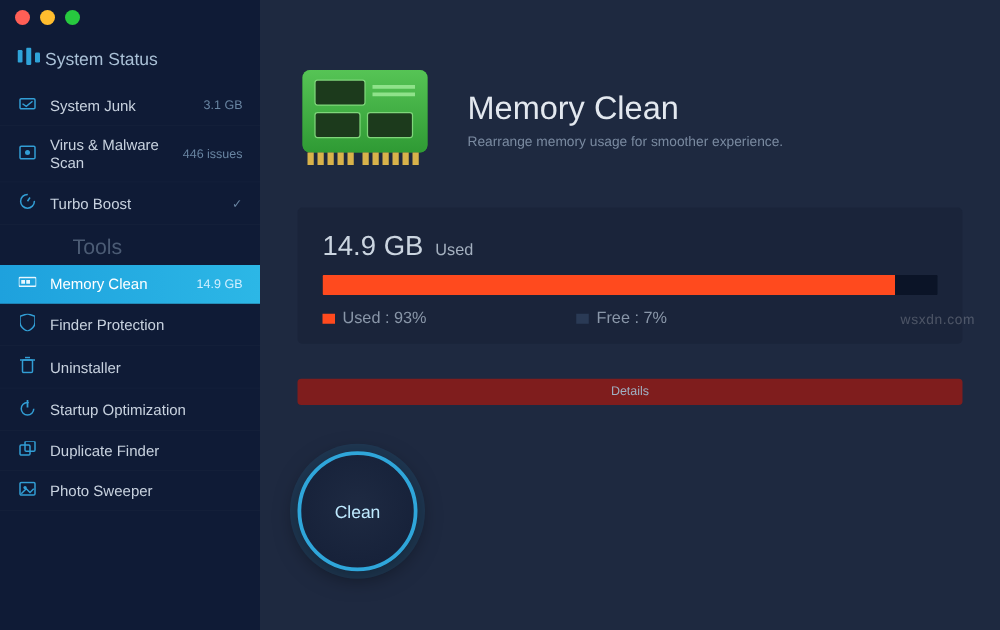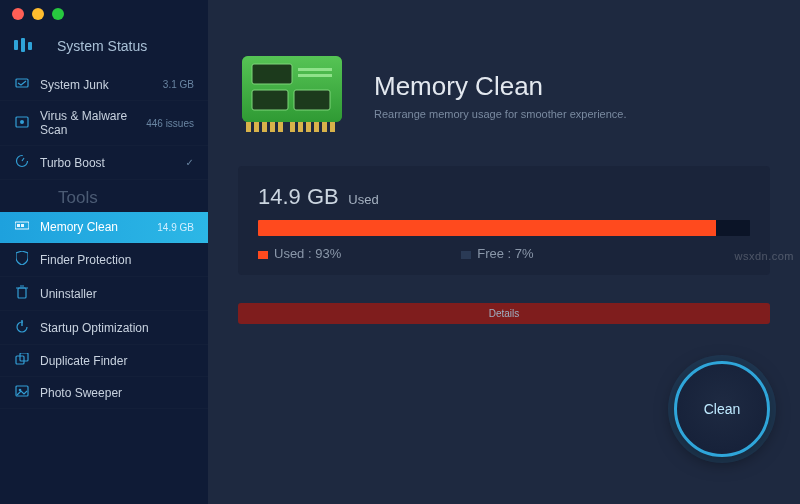--- a/index.html
+++ b/index.html
@@ -3,21 +3,21 @@
 <meta charset="utf-8">
 <style>
   * { box-sizing: border-box; margin: 0; padding: 0; }
   html, body { width: 800px; height: 504px; overflow: hidden; font-family: -apple-system, "Helvetica Neue", Arial, sans-serif; background:#000; }
   .window { width:800px; height:504px; background:#1e2940; display:flex; position:relative; }
   .titlebar { position:absolute; top:0; left:0; right:0; height:28px; display:flex; align-items:center; }
   .traffic { display:flex; gap:8px; margin-left:12px; }
   .tl { width:12px; height:12px; border-radius:50%; }
   .tl.red{background:#ff5f56;} .tl.yellow{background:#ffbd2e;} .tl.green{background:#27c93f;}
   .sidebar { width:208px; background:#0f1b36; height:100%; padding-top:34px; color:#c8d2df; font-size:12px; display:flex; flex-direction:column; }
-  .brand { display:flex; gap:25px; padding:4px 14px 14px 14px; color:#a9c0d6; font-size:14px; }
+  .brand { display:flex; align-items:center; gap:4px; padding:4px 14px 14px 14px; color:#a9c0d6; font-size:14px; }
   .brand .bicon{ color:#2fa3d8; }
   .section-label { color:#4b5b74; font-size:17px; padding:8px 14px 4px 14px;margin-left:44px; }
   .nav-item { display:flex; align-items:center; gap:10px; padding:8px 14px; border-bottom:1px solid rgba(255,255,255,0.02); position:relative; cursor:pointer; }
   .nav-item .nicon{ width:16px; text-align:center; color:#329ed5; font-size:12px; flex:0 0 16px;}
   .nav-item .nlabel{ flex:1; color:#c8d2df; }
   .nav-item .nval{ color:#6985a2; font-size:10px; }
   .nav-item.active{ background:linear-gradient(90deg,#1ea1dd,#2cb7e6); }
   .nav-item.active .nlabel{color:#fff;}
   .nav-item.active .nval{color:#d2efff;}
   .nav-item.active .nicon{color:#e8f7ff;}
@@ -31,23 +31,23 @@
   .usage-line { font-size:20px; color:#cbd5e0; font-weight:300; margin-bottom:10px;}
   .usage-line .gb{ font-size:22px;}
   .usage-line .used{ font-size:13px; color:#a4b0bf; margin-left:4px;}
   .bar { height:16px; background:#111a2e; width:100%; display:flex; border-radius:1px; overflow:hidden; }
   .bar .seg-used{ background:#ff4a1e; }
   .bar .seg-free{ background:#0b1427; }
   .legend { display:flex; gap:120px; margin-top:10px; font-size:13px; color:#8a97a9; align-items:center;}
   .legend .sw{ width:10px; height:8px; display:inline-block; margin-right:6px; vertical-align:middle;}
   .legend .sw.u{background:#ff4a1e;} .legend .sw.f{background:#2a3a55;}
   .details-btn { margin-top:28px; background:#7f1d1d; color:#9fb0c2; font-size:10px; padding:5px 12px; border:none; border-radius:3px; cursor:pointer;}
-  .clean-area{ flex:1; display:flex; align-items:center; justify-content:flex-end; }
+  .clean-area{ flex:1; display:flex; align-items:center; justify-content:flex-start; }
   .clean-btn { width:96px; height:96px; border-radius:50%; background:radial-gradient(circle at 50% 45%, #1e2a42 0%, #17223a 70%); border:3px solid #2fa6da; color:#bfeaff; font-size:14px; display:flex; align-items:center; justify-content:center; box-shadow:0 0 0 6px rgba(47,166,218,0.12), 0 4px 18px rgba(0,0,0,0.5); cursor:pointer; }
-  .watermark{ position:absolute; top:250px; right:6px; transform:rotate(0deg); color:rgba(255,255,255,0.22); font-size:11px; letter-spacing:0.5px; }
+  .watermark{ position:absolute; top:250px; right:20px; transform:rotate(0deg); color:rgba(255,255,255,0.22); font-size:11px; letter-spacing:0.5px; }
 </style>
 </head>
 <body>
 
 <div class="window">
   <div class="titlebar">
     <div class="traffic">
       <div class="tl red"></div>
       <div class="tl yellow"></div>
       <div class="tl green"></div>

